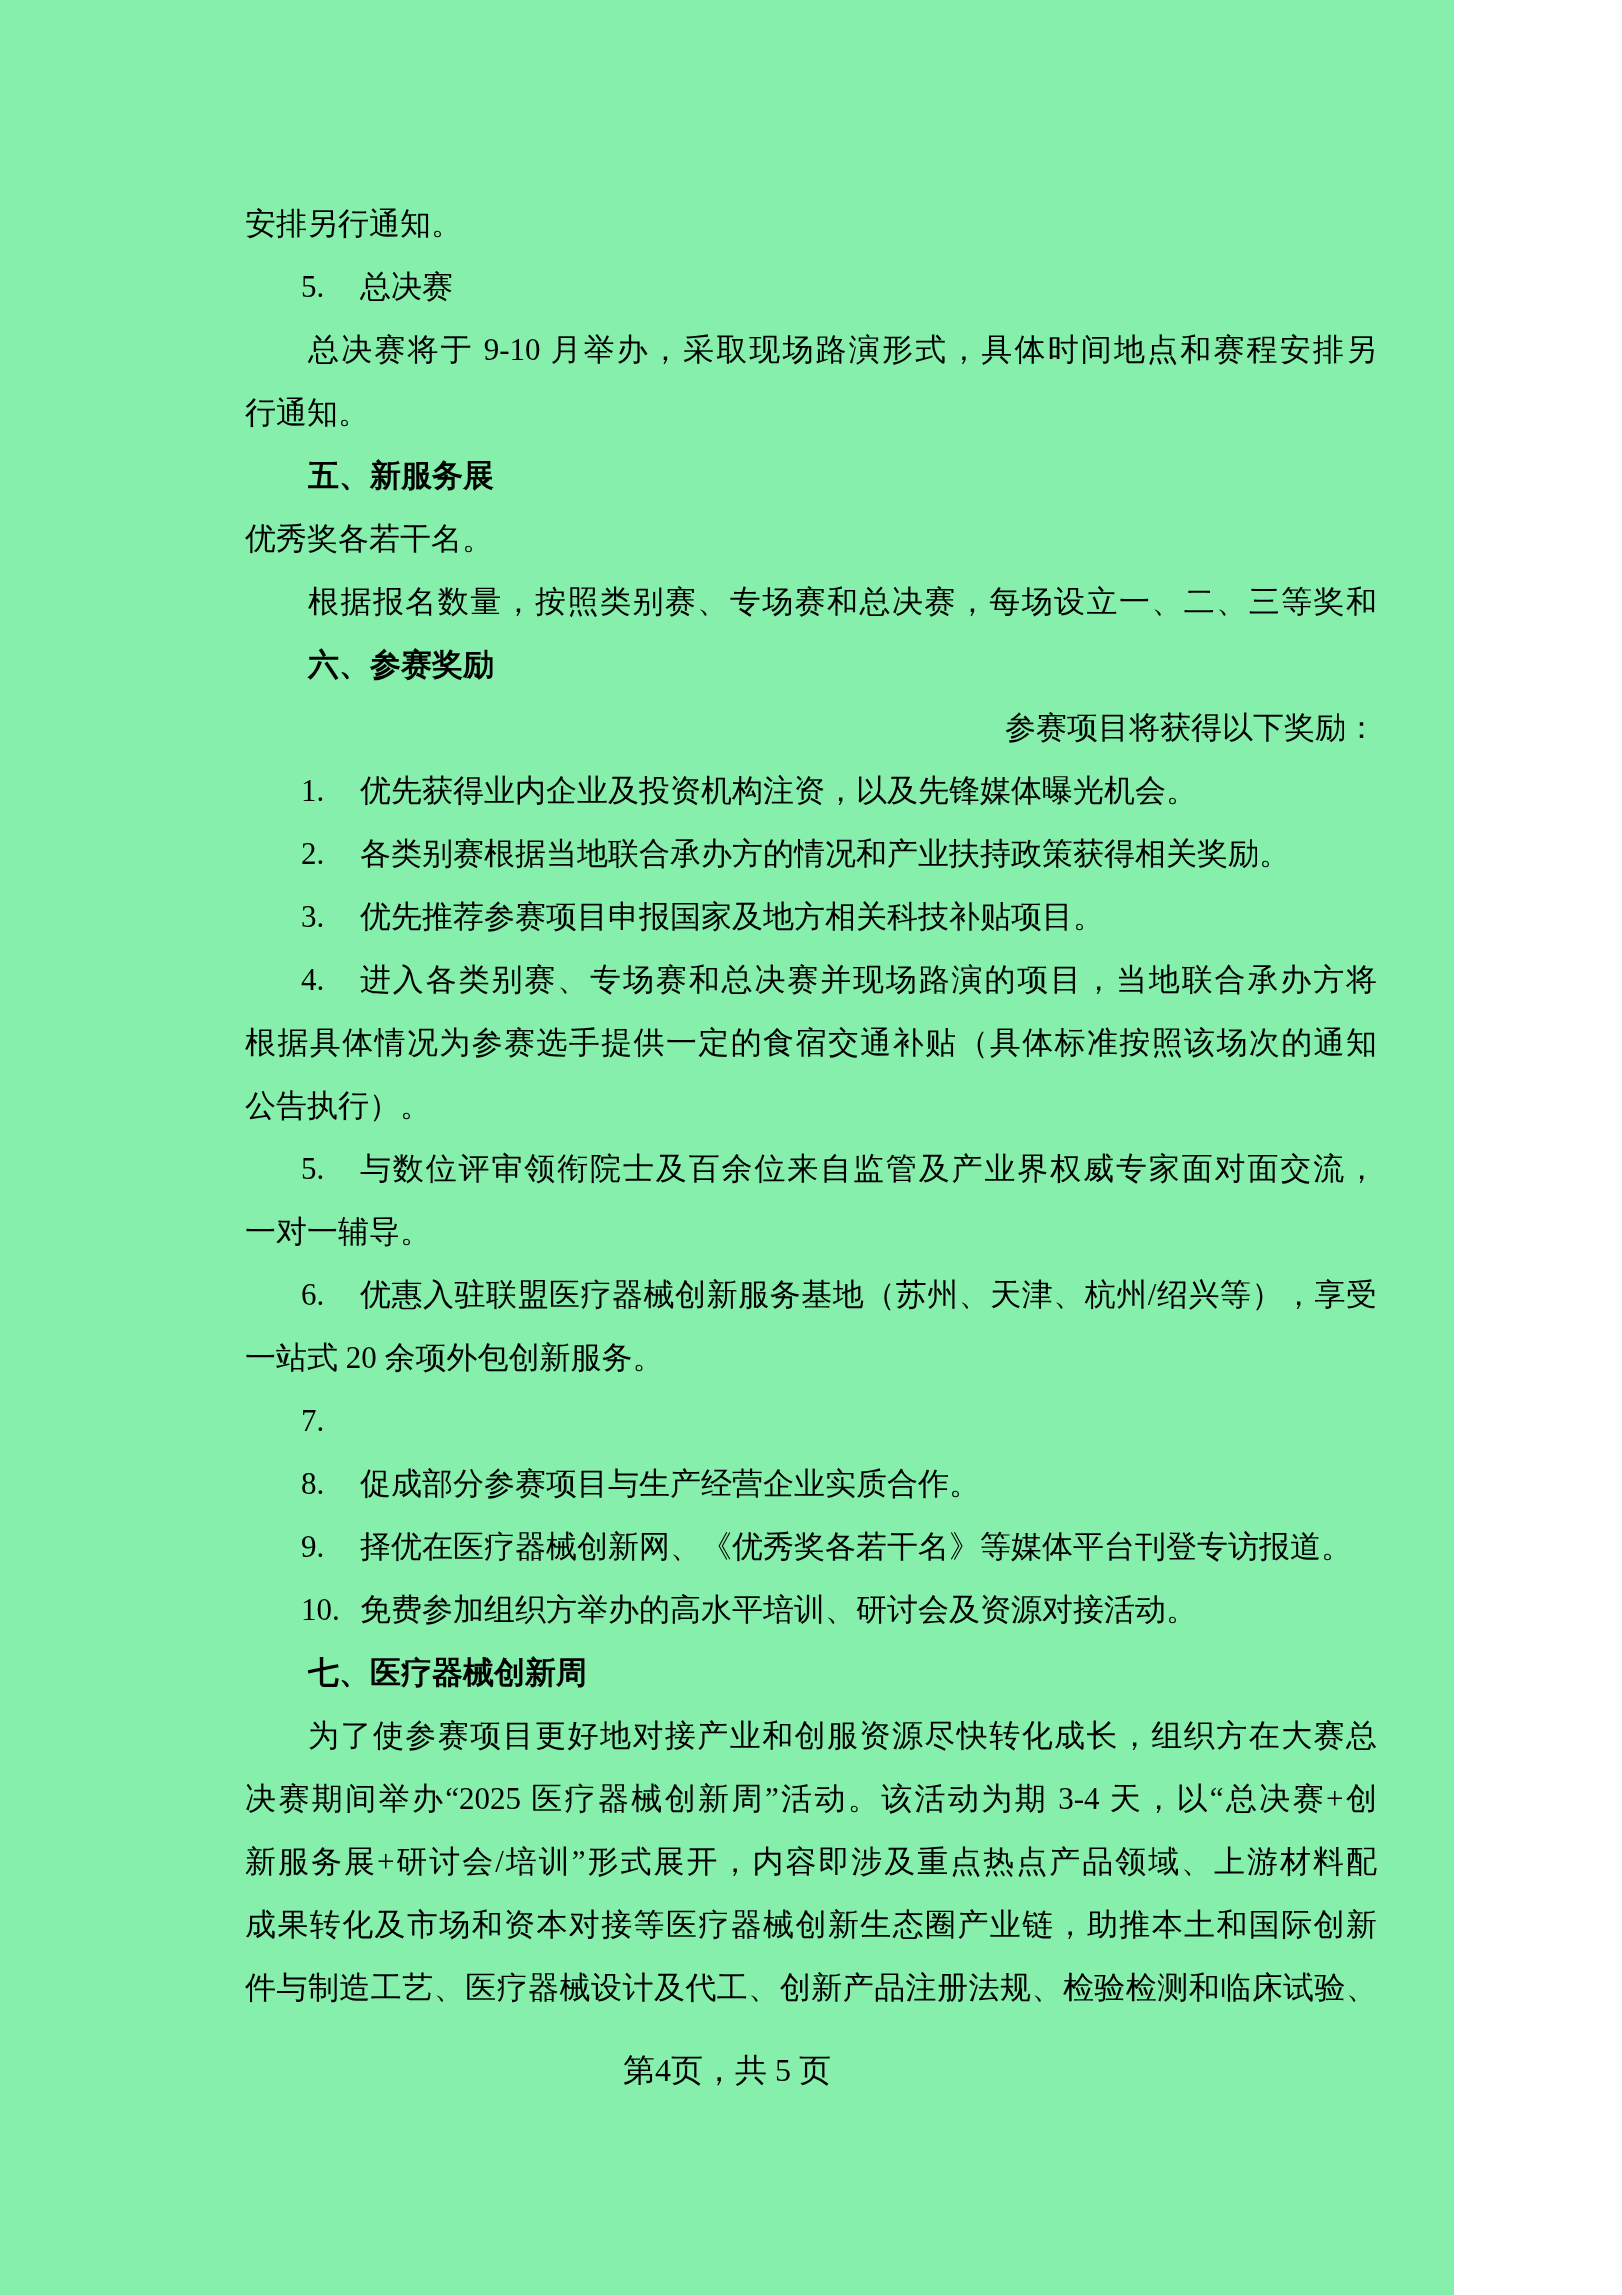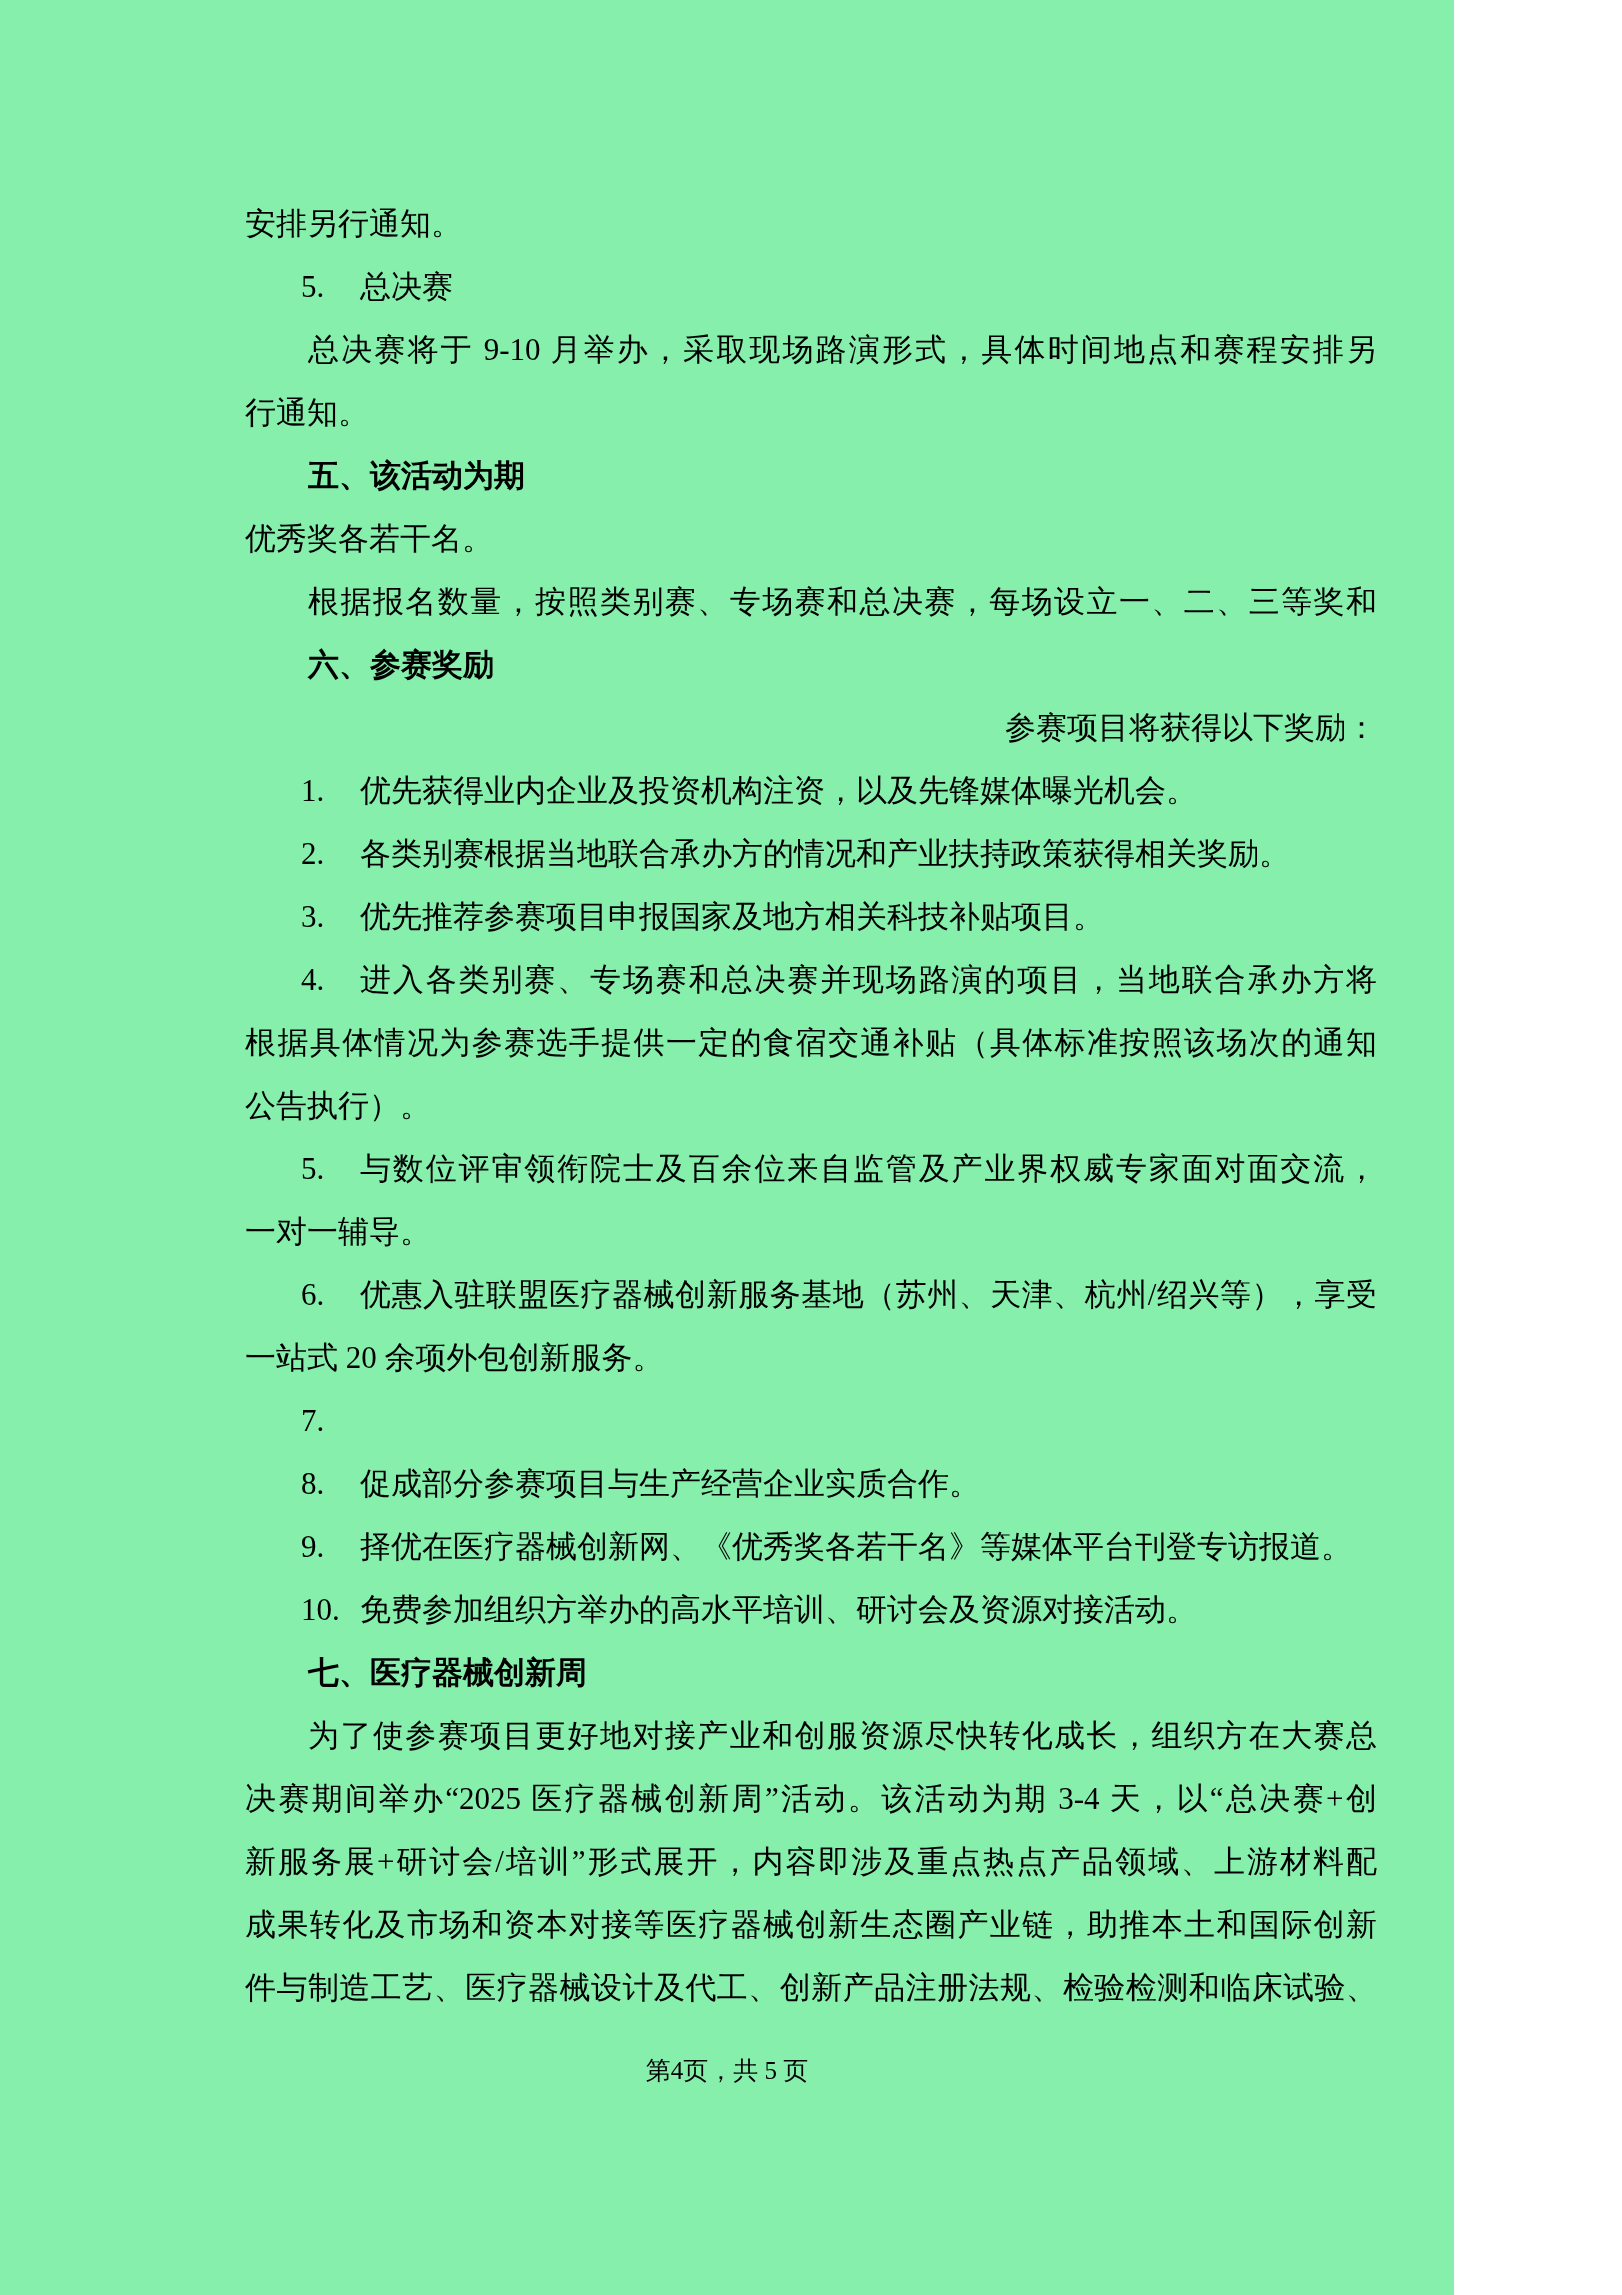--- a/index.html
+++ b/index.html
@@ -82,38 +82,38 @@
     text-align: left;
   }
   .footer {
     position: absolute;
     left: 0;
     right: 0;
     top: 2051px;
     height: 39px;
     line-height: 39px;
     text-align: center;
-    font-size: 25px;
+    font-size: 32px;
     font-family: "Liberation Serif", "DejaVu Serif", serif;
     color: #000;
   }
 </style>
 </head>
 <body>
 
 <div class="page">
   <div class="doc-body">
       <div class="line t-pl">安排另行通知。</div>
       <div class="line t-lil">
         <span class="num">5.</span>
         <span class="txt">总决赛</span>
       </div>
       <div class="line t-pi">总决赛将于 9-10 月举办，采取现场路演形式，具体时间地点和赛程安排另</div>
       <div class="line t-pl">行通知。</div>
-      <div class="line t-h">五、该活动为期</div>
+      <div class="line t-h">五、新服务展</div>
       <div class="line t-pl">优秀奖各若干名。</div>
       <div class="line t-pi">根据报名数量，按照类别赛、专场赛和总决赛，每场设立一、二、三等奖和</div>
       <div class="line t-h">六、参赛奖励</div>
       <div class="line t-pil">参赛项目将获得以下奖励：</div>
       <div class="line t-lil">
         <span class="num">1.</span>
         <span class="txt">优先获得业内企业及投资机构注资，以及先锋媒体曝光机会。</span>
       </div>
       <div class="line t-lil">
         <span class="num">2.</span>

